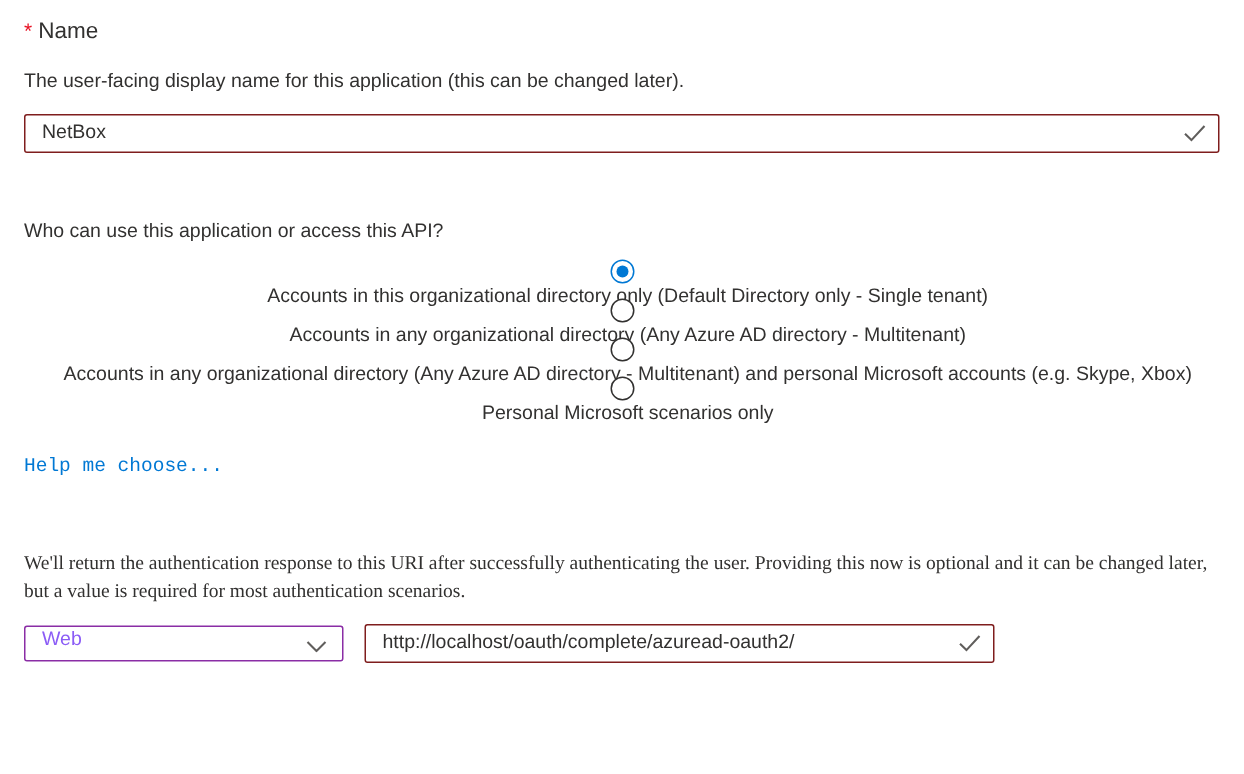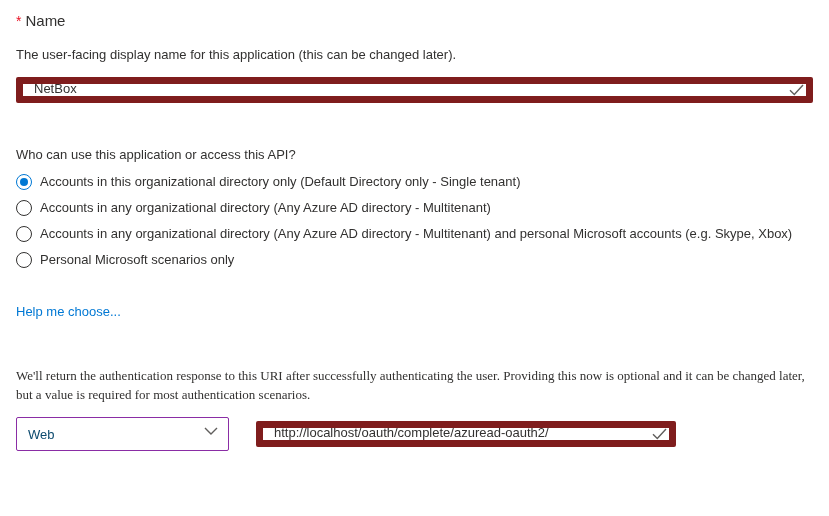--- a/index.html
+++ b/index.html
@@ -37,21 +37,21 @@
   .name-desc { margin-top: 13px; }
   .text-input-wrap {
     position: relative;
     margin-top: 13px;
     width: 797px;
     height: 26px;
   }
   .text-input {
     width: 100%;
     height: 26px;
-    border: 7px solid #7f1d1d;
+    border: 1px solid #7f1d1d;
     border-radius: 2px;
     padding: 0 30px 4px 11px;
     font-family: "Liberation Sans", "DejaVu Sans", sans-serif;
     font-size: 13px;
     color: #323130;
     outline: none;
     background: #ffffff;
   }
   .input-check {
     position: absolute;
@@ -65,20 +65,21 @@
   
   .account-section { margin-top: 42px; }
   .question { margin-top: 17px; }
   .radio-group { margin-top: 10px; }
   .radio-row {
     display: flex;
     align-items: center;
     height: 16px;
     margin-bottom: 10px;
     cursor: pointer;
+    flex-direction: column;
   }
   .radio-circle {
     flex: 0 0 auto;
     width: 16px;
     height: 16px;
     border-radius: 50%;
     border: 1px solid #323130;
     background: #ffffff;
     position: relative;
   }
@@ -98,55 +99,55 @@
     color: #323130;
   }
   .help-link {
     display: inline-block;
     margin-top: 26px;
     font-size: 13px;
     line-height: 16px;
     color: #0078d4;
     text-decoration: none;
     cursor: pointer;
+    font-family: Liberation Mono, monospace;
   }
 
   
   .redirect-section { margin-top: 46px; }
   .redirect-desc { margin-top: 4px; width: 797px; font-family: Liberation Serif, serif; }
   .redirect-row {
     margin-top: 13px;
     display: flex;
     align-items: center;
   }
   .platform-select {
     position: relative;
     width: 213px;
-    height: 34px;
+    height: 24px;
     border: 1px solid #8A2DA5;
     border-radius: 2px;
     background: #ffffff;
     display: flex;
-    align-items: center;
     padding: 0 30px 0 11px;
     font-size: 13px;
-    color: #0c4a6e;
+    color: #8b5cf6;
     cursor: pointer;
   }
   .select-chevron {
     position: absolute;
     right: 10px;
     top: 9px;
     width: 14px;
     height: 8px;
     pointer-events: none;
   }
   .uri-input-wrap {
     position: relative;
-    margin-left: 27px;
+    margin-left: 14px;
     width: 420px;
     height: 26px;
     border-radius: 13px;
   }
 </style>
 </head>
 <body>
 
 <div class="page">
 

